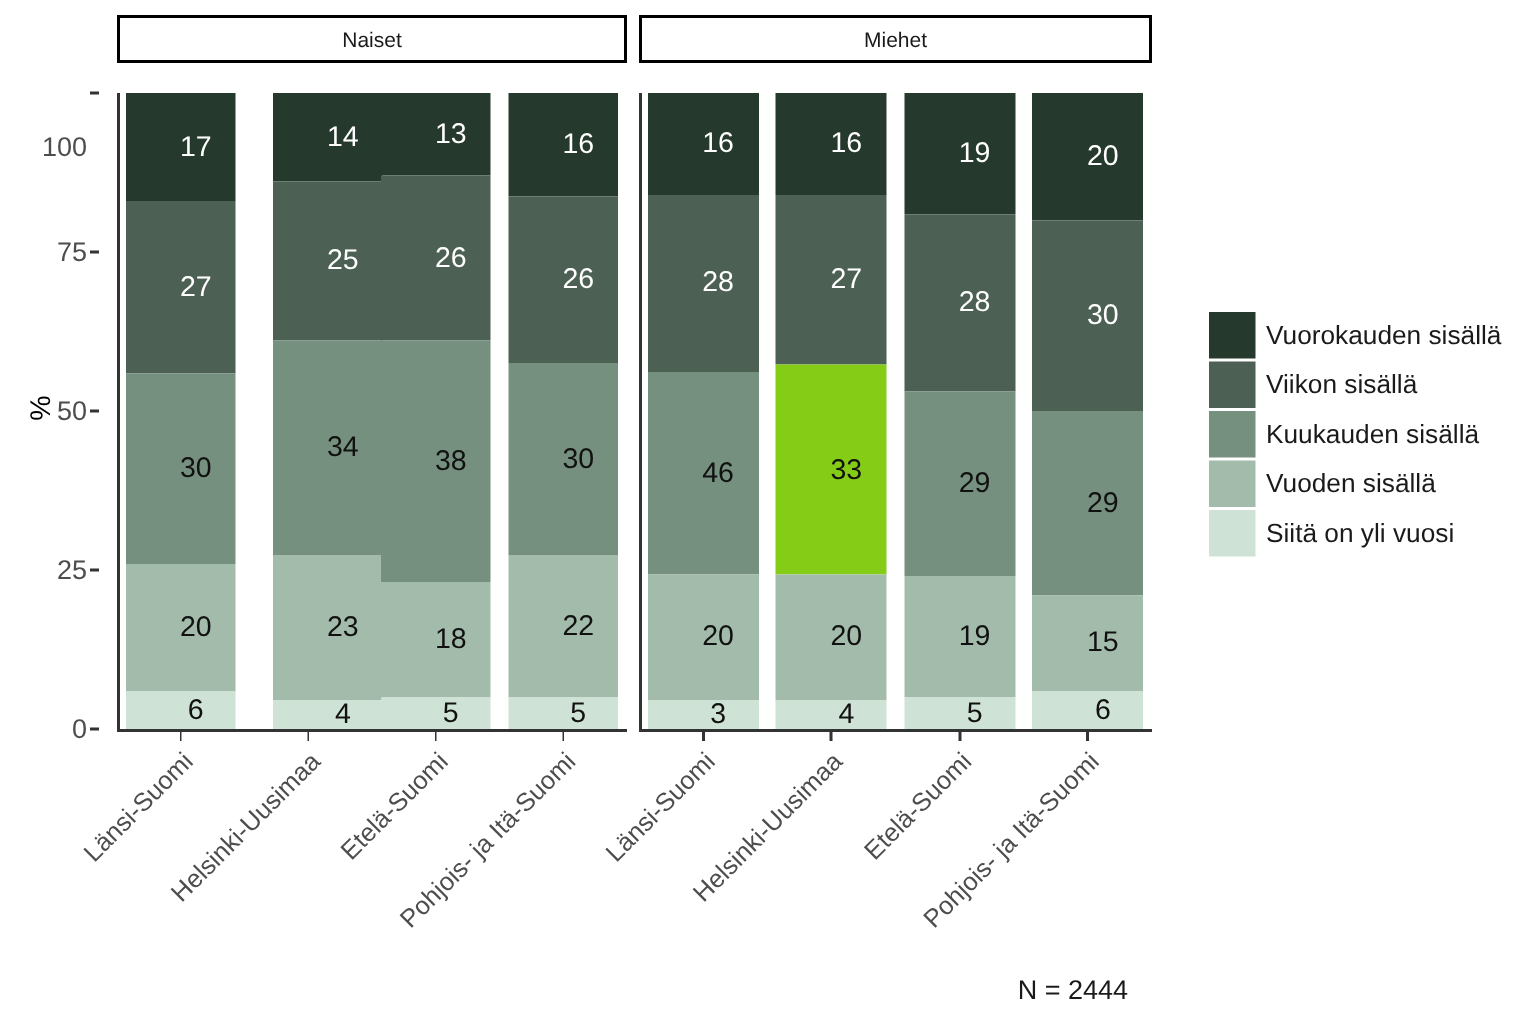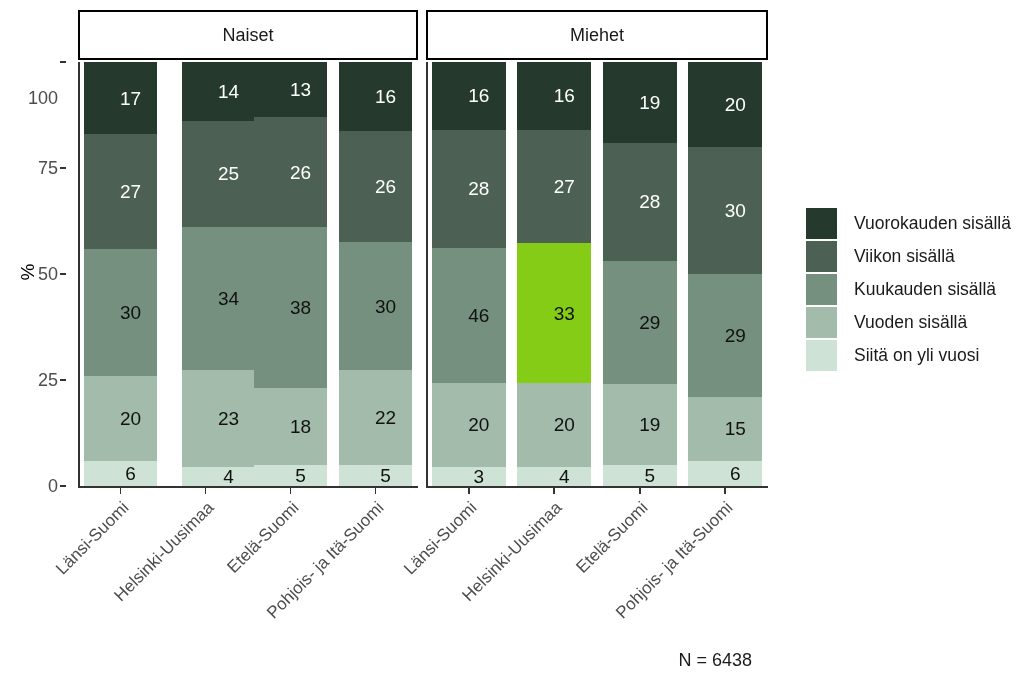--- a/index.html
+++ b/index.html
@@ -51,26 +51,26 @@
     height: 1.6px;
     background: #333333;
   }
 
   
   .strip {
     position: absolute;
     box-sizing: border-box;
     border: 2.2px solid #000;
     background: #ffffff;
-    height: 50px;
+    height: 32px;
     top: 10px;
     display: flex;
     align-items: center;
     justify-content: center;
-    font-size: 18px;
+    font-size: 14px;
     color: #1a1a1a;
   }
 
   
   .panel {
     position: absolute;
     top: 62px;
     height: 424px;
     box-sizing: border-box;
   }
@@ -141,21 +141,21 @@
     align-items: center;
     height: 31px;
     margin-bottom: 2px;
   }
   .legend-key {
     width: 31px;
     height: 31px;
     flex: none;
   }
   .legend-text {
-    margin-left: 17px;
+    margin-left: 7px;
     font-size: 17.5px;
     color: #1a1a1a;
     white-space: nowrap;
   }
 
   
   #caption {
     position: absolute;
     right: 272px;
     top: 650px;
@@ -377,14 +377,14 @@
       <div class="legend-row">
         <div class="legend-key" style="background: rgb(163, 187, 171);"></div>
         <div class="legend-text">Vuoden sisällä</div>
       </div>
       <div class="legend-row">
         <div class="legend-key" style="background: rgb(206, 227, 213);"></div>
         <div class="legend-text">Siitä on yli vuosi</div>
       </div>
     </div>
 
-  <div id="caption">N = 6438</div>
+  <div id="caption">N = 2444</div>
 </div>
 
 </body></html>

